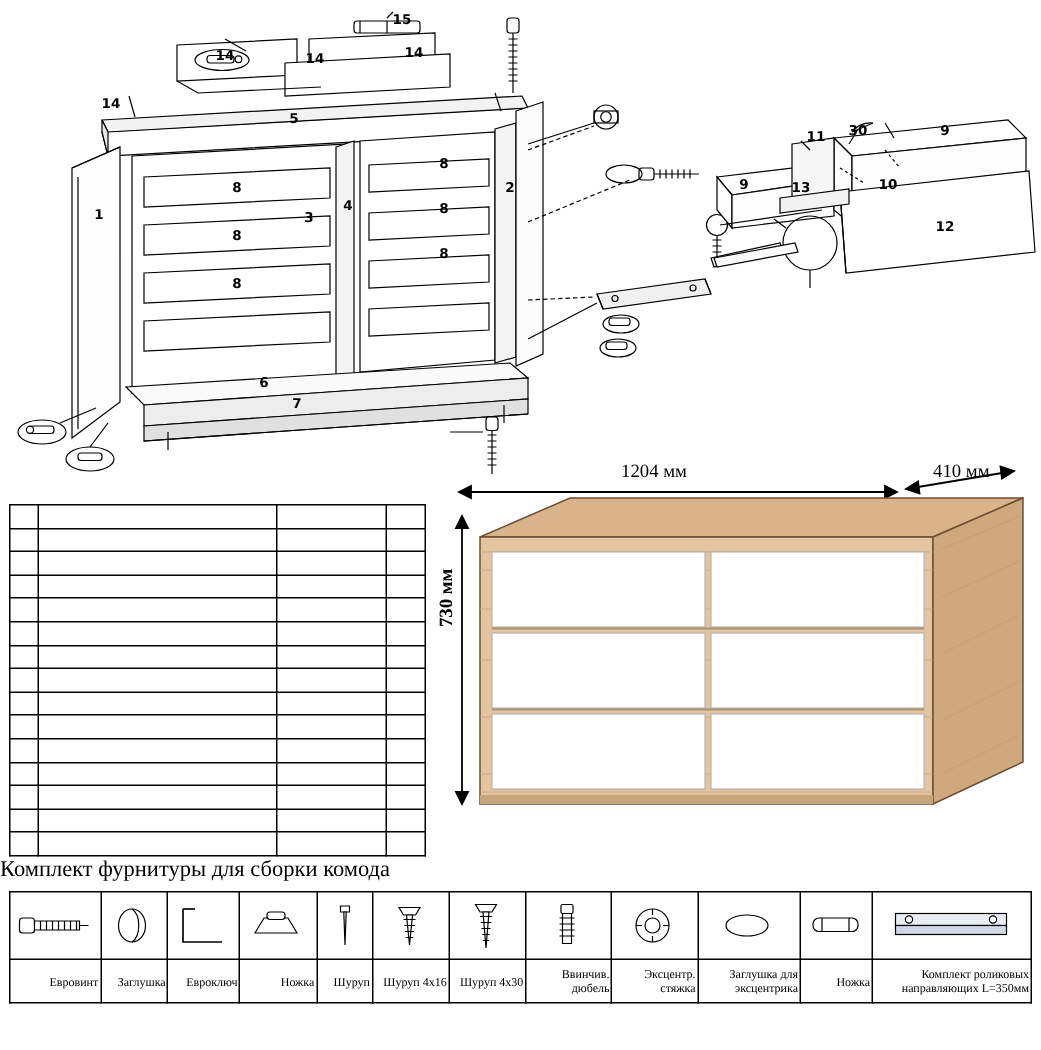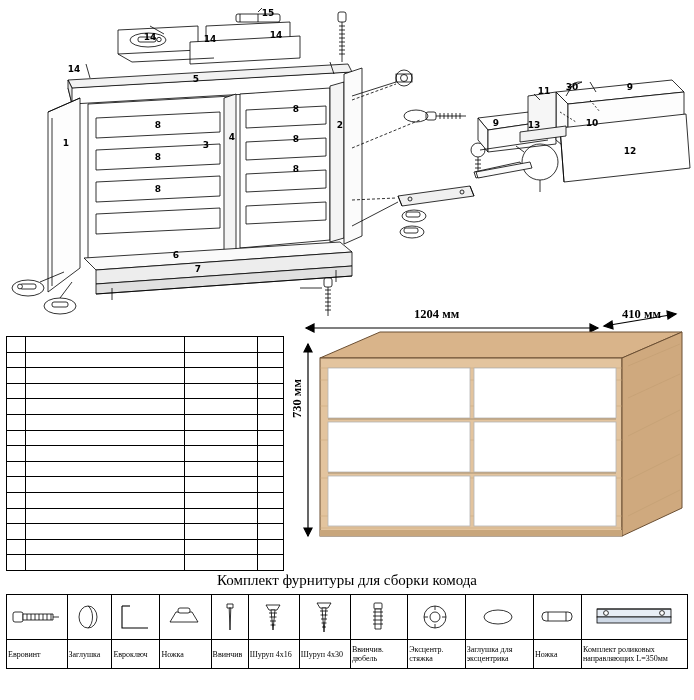--- a/index.html
+++ b/index.html
@@ -14,31 +14,31 @@
   .parts-table{position:absolute;left:6px;top:336px;width:278px;border-collapse:collapse;font-size:10.5px;}
   .parts-table td{border:1px solid #000;height:14.6px;padding:0 2px;line-height:13px;}
   .parts-table td.num{width:14px;text-align:center;}
   .parts-table td.name{width:160px;text-align:left;font-weight:bold;}
   .parts-table td.name.ind{text-align:center;}
   .parts-table td.size{width:70px;text-align:center;font-weight:bold;}
   .parts-table td.qty{width:22px;text-align:center;font-weight:bold;}
 
   
   .product{position:absolute;left:292px;top:310px;width:398px;height:255px;}
-  .dim-label{position:absolute;font-weight:bold;font-size:12.5px;font-family:"Liberation Serif",serif;}
+  .dim-label{position:absolute;font-weight:normal;font-size:12.5px;font-family:"Liberation Serif",serif;}
   .lbl-width{left:122px;top:-3px;}
   .lbl-depth{left:310px;top:-3px;margin-left:20px;}
   .lbl-height{position:absolute;left:-2px;top:108px;font-weight:bold;font-size:12.5px;transform:rotate(-90deg);transform-origin:left top;}
 
   
-  .hw-title{position:absolute;left:0;top:572px;width:694px;text-align:center;font-size:15px;font-weight:normal;font-family:"Liberation Serif",serif;}
+  .hw-title{position:absolute;left:0;top:572px;width:694px;text-align:left;font-size:15px;font-weight:normal;font-family:"Liberation Serif",serif;}
 
   
   .hw-table{position:absolute;left:6px;top:594px;width:682px;border-collapse:collapse;font-size:8px;table-layout:fixed;}
-  .hw-table td{border:1px solid #000;text-align:left;vertical-align:middle;padding:0;}
+  .hw-table td{border:1px solid #000;text-align:right;vertical-align:middle;padding:0;}
   .hw-table tr.icons td{height:44px;}
   .hw-table tr.names td{height:26px;font-size:8px;line-height:9px;font-family:"Liberation Serif",serif;padding:1px;}
   .hw-table tr.counts td{height:22px;font-size:13px;font-weight:bold;}
   .hw-table td svg{display:block;margin:0 auto;}
 </style>
 </head>
 <body>
 
 <div class="page">
 
@@ -508,21 +508,21 @@
                 <path d="M3 9 h74"></path>
               </g>
             </svg>
           </td>
         </tr>
       <tr class="names" id="hw-names">
           <td>Евровинт</td>
           <td>Заглушка</td>
           <td>Евроключ</td>
           <td>Ножка</td>
-          <td>Ввинчив</td>
+          <td>Шуруп</td>
           <td>Шуруп 4х16</td>
           <td>Шуруп 4х30</td>
           <td>Ввинчив. дюбель</td>
           <td>Эксцентр. стяжка</td>
           <td>Заглушка для эксцентрика</td>
           <td>Ножка</td>
           <td>Комплект роликовых направляющих L=350мм</td>
         </tr>
     </tbody>
   </table>

